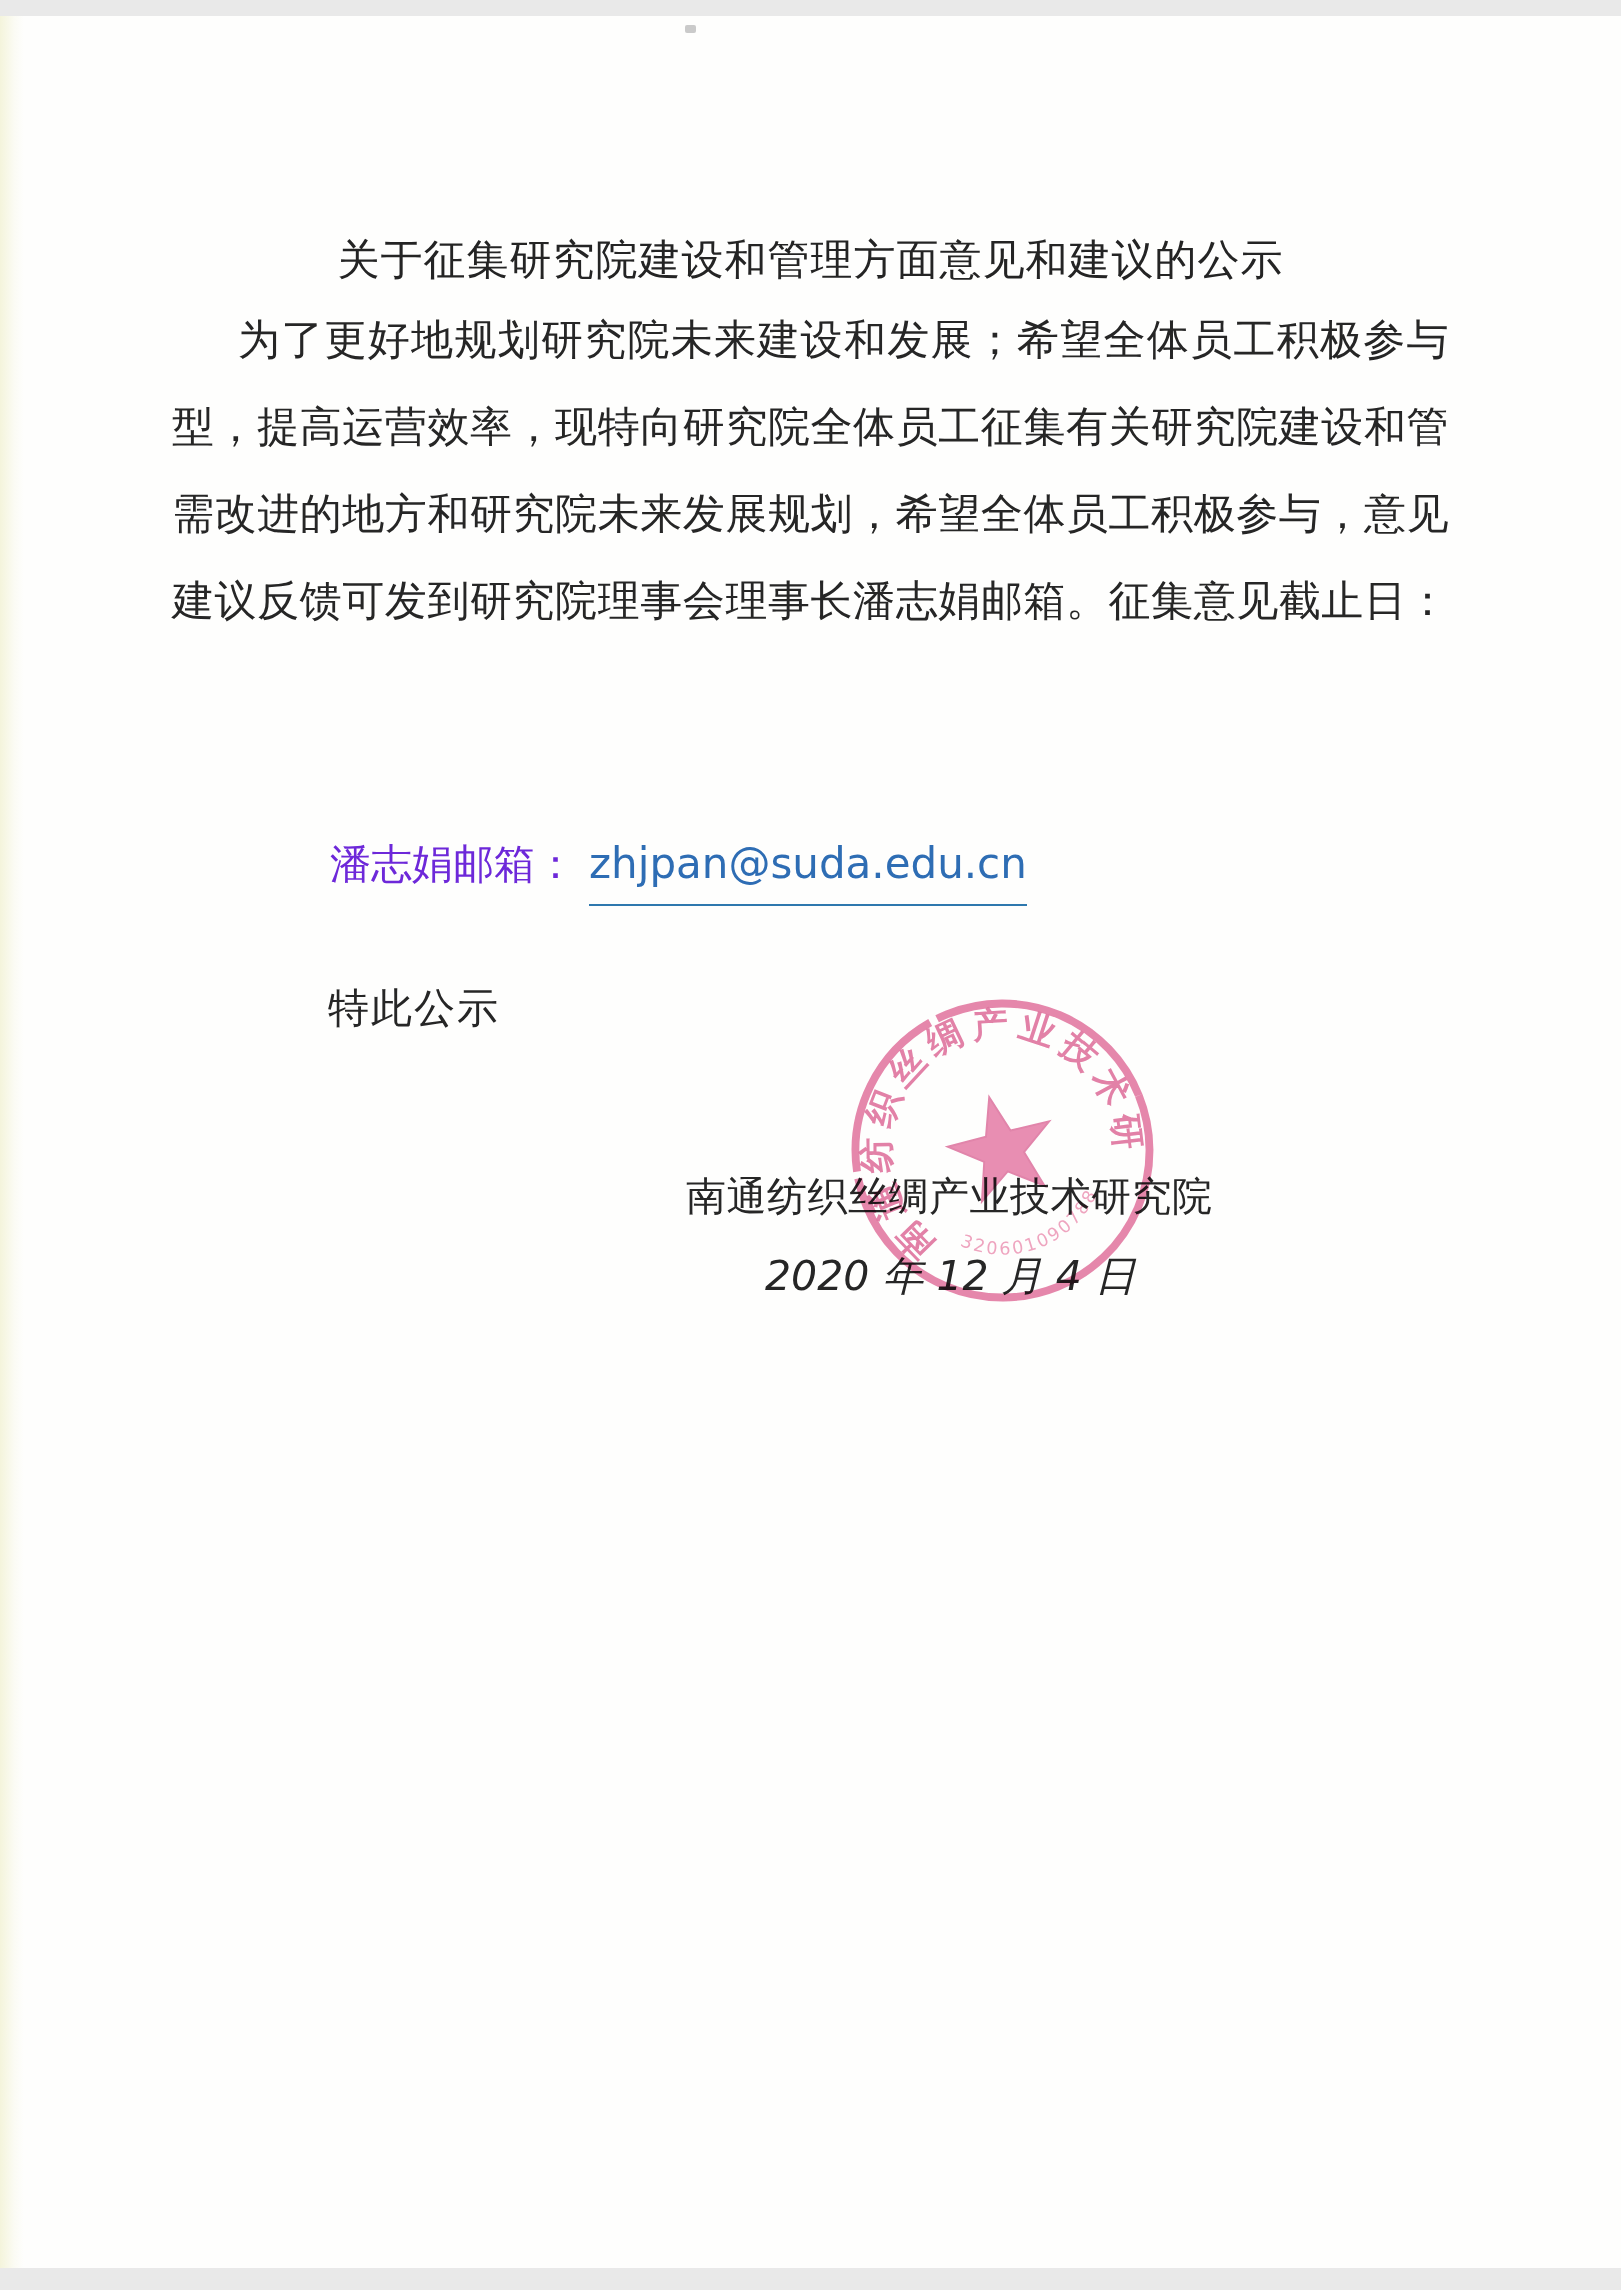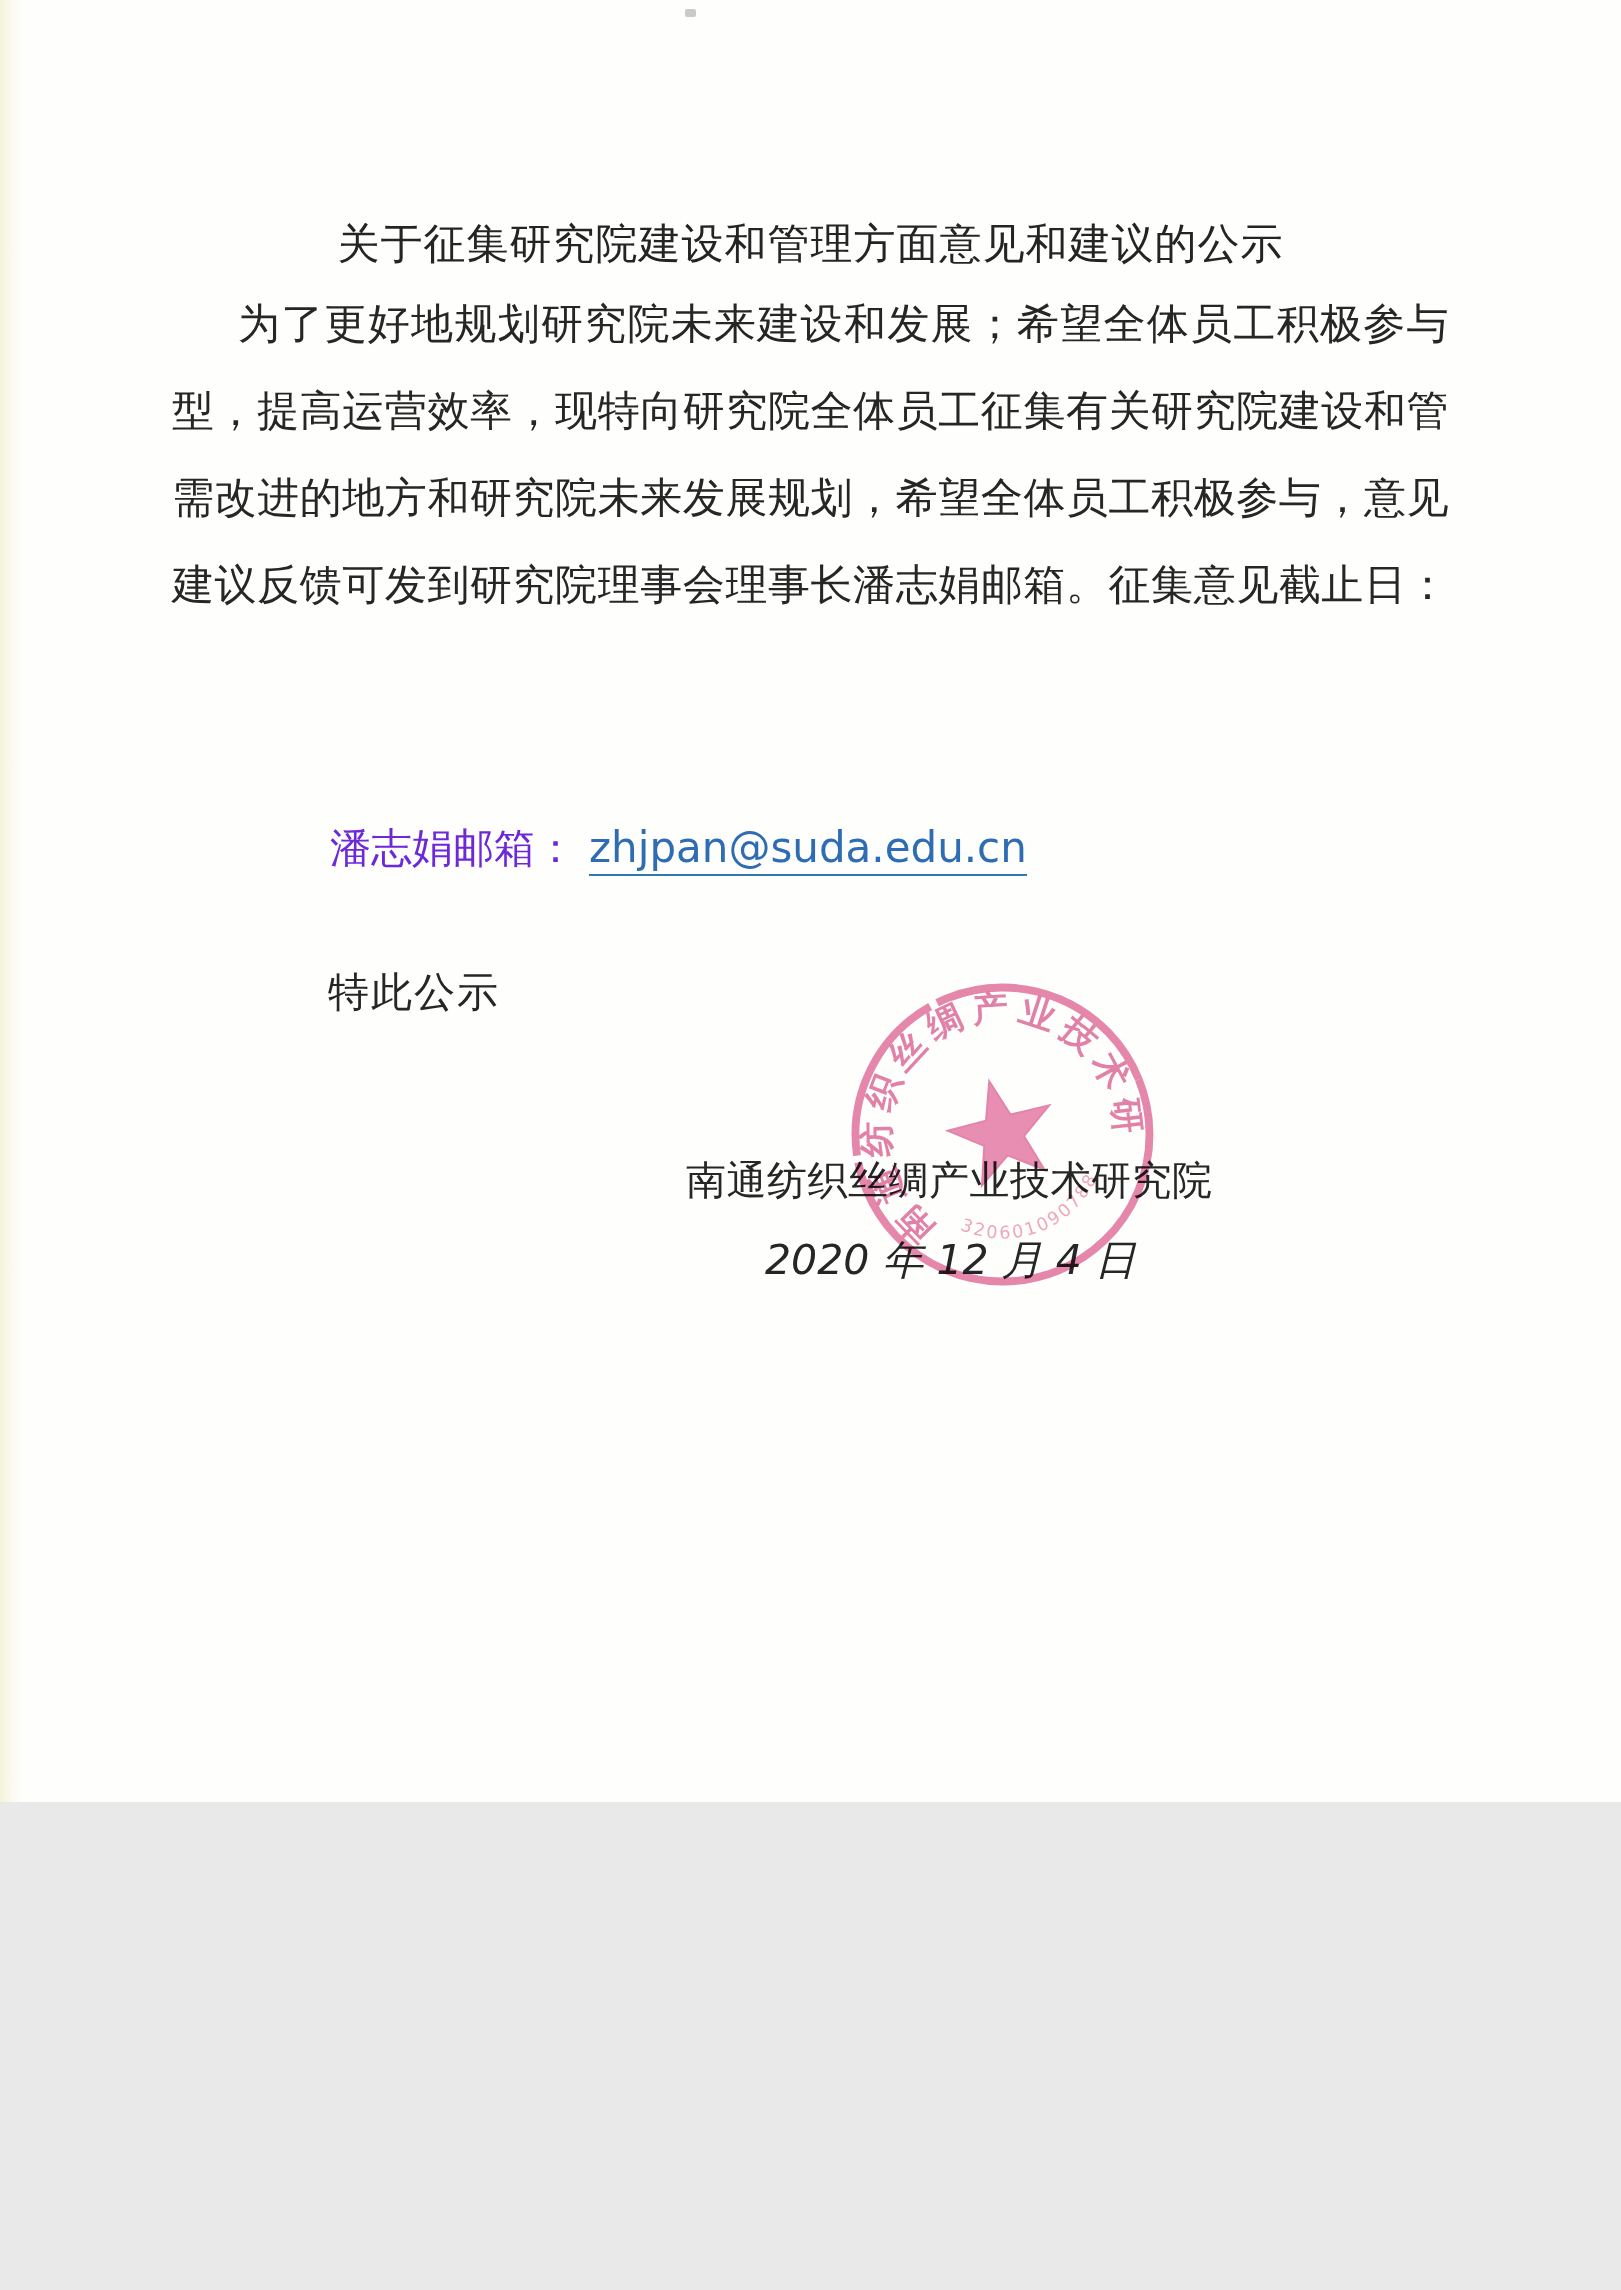--- a/index.html
+++ b/index.html
@@ -3,22 +3,22 @@
 <meta charset="utf-8">
 <style>
   html, body {
     margin: 0;
     padding: 0;
     background: #e9e9e9;
   }
   .page {
     position: relative;
     width: 1621px;
-    height: 1802px;
-    margin: 0 auto;
+    height: 2252px;
+    margin: 16px auto;
     background: #fefefd;
     overflow: hidden;
     font-family: "DejaVu Serif", "Liberation Serif", serif;
     color: #262626;
   }
   
   .scan-edge {
     position: absolute;
     left: 0; top: 0; bottom: 0;
     width: 23.5px;
@@ -77,21 +77,21 @@
     line-height: 63px;
     white-space: nowrap;
   }
   .email-label { color: #6d28d9; }
   .email-link {
     font-family: "DejaVu Sans", "Liberation Sans", sans-serif;
     font-size: 42px;
     color: #2e6db4;
     text-decoration: none;
     border-bottom: 2.9px solid #2e78ae;
-    padding-bottom: 2px;
+    padding-bottom: 16px;
     letter-spacing: 0px;
   }
   .proclaim-line {
     position: absolute;
     left: 328px;
     top: 965px;
     font-size: 41px;
     letter-spacing: 2px;
   }
   .signature-line {

